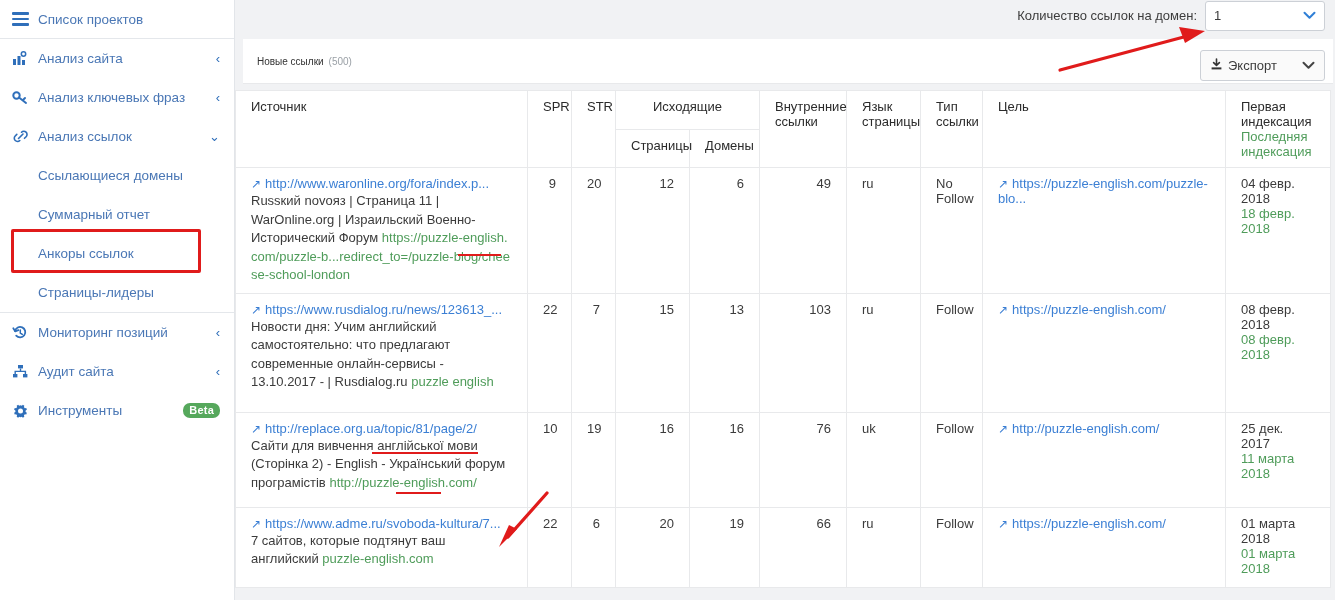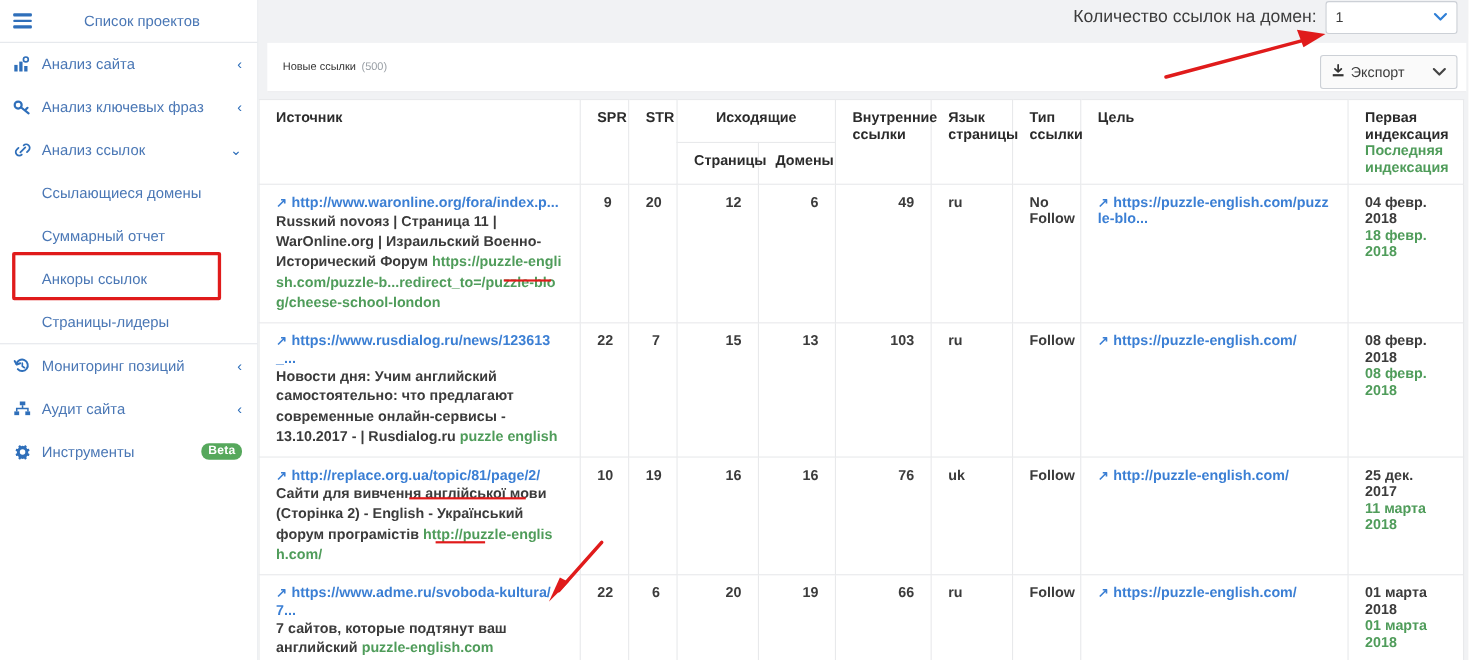--- a/index.html
+++ b/index.html
@@ -45,21 +45,21 @@
     color: #2f6fba;
   }
   .side-row .lbl { flex: 1 1 auto; white-space: nowrap; }
   .side-row .chev {
     color: #2f6fba;
     font-size: 13px;
     line-height: 1;
     display: flex;
     align-items: center;
   }
-  .group-top { border-bottom: 1px solid #e4e7eb; text-align: center; }
+  .group-top { border-bottom: 1px solid #e4e7eb; }
   .section-divider { border-top: 1px solid #e4e7eb; }
   .side-sub {
     display: flex;
     align-items: center;
     height: 39px;
     padding-left: 38px;
     font-size: 13.5px;
     color: #4a77b5;
     cursor: pointer;
   }
@@ -98,21 +98,21 @@
   .topbar {
     height: 31px;
     background: #f1f2f4;
     display: flex;
     align-items: center;
     justify-content: flex-end;
     padding-right: 10px;
     gap: 8px;
   }
   .topbar .tlabel {
-    font-size: 16px;
+    font-size: 13px;
     color: #3c3c3c;
   }
   .select-box {
     width: 120px;
     height: 30px;
     background: #fff;
     border: 1px solid #ccd0d6;
     border-radius: 3px;
     display: flex;
     align-items: center;
@@ -172,21 +172,21 @@
     border-collapse: collapse;
     table-layout: fixed;
     width: 1095px;
     font-size: 13px;
     color: #3b3b3b;
   }
   table.grid th, table.grid td {
     border: 1px solid #e8e9eb;
     vertical-align: top;
     padding: 8px 15px;
-    font-weight: bold;
+    font-weight: normal;
   }
   table.grid thead th {
     background: #fff;
     color: #2b2b2b;
     font-size: 13px;
     text-align: left;
     vertical-align: top;
   }
   th.num, td.num { text-align: right; }
   .subhead { color: #3b3b3b; }

